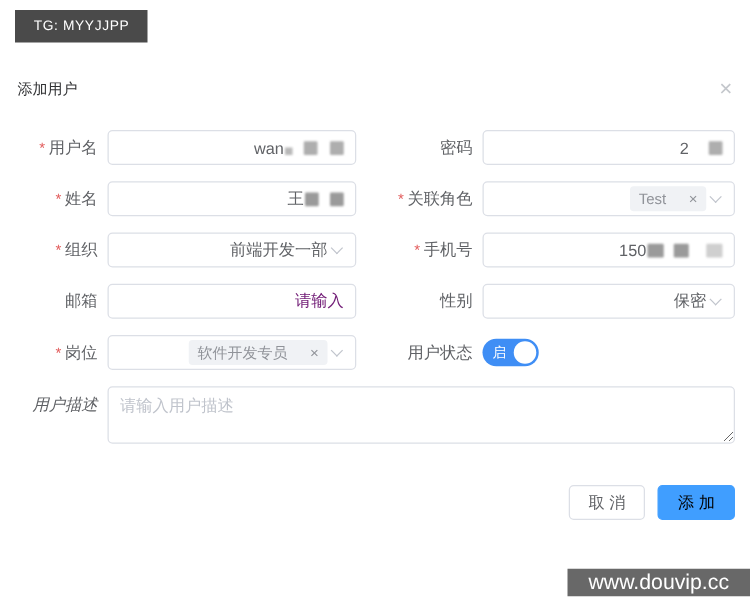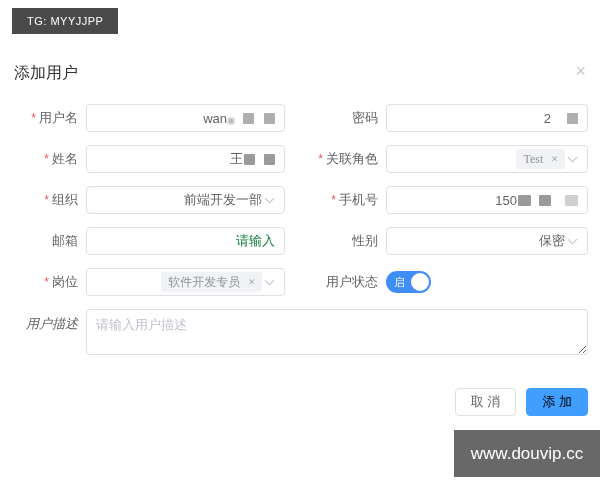--- a/index.html
+++ b/index.html
@@ -16,21 +16,21 @@
   .tg-badge {
     position: absolute; left: 12px; top: 8px;
     background: #4a4a4a; color: #fff;
     font-size: 11px; padding: 7px 15px;
     letter-spacing: 0.5px;
   }
 
   
   .modal-title {
     position: absolute; left: 14px; top: 63px;
-    font-size: 16px; color: #303133;
+    font-size: 12px; color: #303133;
   }
   .modal-close {
     position: absolute; right: 14px; top: 62px;
     color: #c4c7cc; font-size: 18px; line-height: 18px;
     cursor: pointer;
   }
 
   
   .form-grid {
     position: absolute; left: 14px; top: 104px;
@@ -53,36 +53,36 @@
     overflow: hidden;
     justify-content: flex-end;
   }
   .box.no-arrow { padding-right: 9px; }
   .chevron {
     position: absolute; right: 11px; top: 50%;
     width: 7px; height: 7px;
     border-right: 1.4px solid #c0c4cc; border-bottom: 1.4px solid #c0c4cc;
     transform: translateY(-72%) rotate(45deg);
   }
-  .ph { color: #15803d; }
+  .ph { color: #701a75; }
 
   
   .r { display: inline-block; width: 11px; height: 11px; background: #aeaeae;
        border-radius: 1px; filter: blur(0.7px); flex: none; }
   .r.light { background: #cfcfcf; }
   .r.dark  { background: #9a9a9a; }
   .r-sm { display: inline-block; width: 6px; height: 6px; background: #b8b8b8;
           filter: blur(0.8px); align-self: flex-end; margin-bottom: 7px; flex: none; }
 
   
   .tag {
-    display: inline-flex; align-items: center; gap: 8px;
+    display: inline-flex; align-items: center; gap: 18px;
     height: 20px; padding: 0 7px;
     background: #f0f2f5; border-radius: 3px;
-    font-size: 12px; color: #909399; flex: none; font-family: Liberation Serif, serif;
+    font-size: 12px; color: #909399; flex: none;
   }
   .tag .tag-x { font-size: 12px; color: #909399; cursor: pointer; }
 
   
   .switch {
     position: relative; width: 45px; height: 22px;
     background: #3f8ef5; border-radius: 11px; cursor: pointer;
     justify-self: start;
   }
   .switch .on-text {
@@ -114,21 +114,21 @@
     height: 28px; padding: 0 15px; border-radius: 4px;
     font-size: 13px; display: flex; align-items: center;
     cursor: pointer; white-space: nowrap;
   }
   .btn-cancel { background: #fff; border: 1px solid #dcdfe6; color: #606266; }
   .btn-primary { background: #409eff; border: 1px solid #409eff; color: #000000; }
 
   
   .watermark {
     position: absolute; right: 0; bottom: 3px;
-    width: 146px; height: 47px;
+    width: 146px; height: 22px;
     background: rgba(92,92,92,0.93); color: #fff;
     display: flex; align-items: center; justify-content: center;
     font-size: 17px;
   }
 </style>
 </head>
 <body>
 
 <div class="tg-badge">TG: MYYJJPP</div>
 

